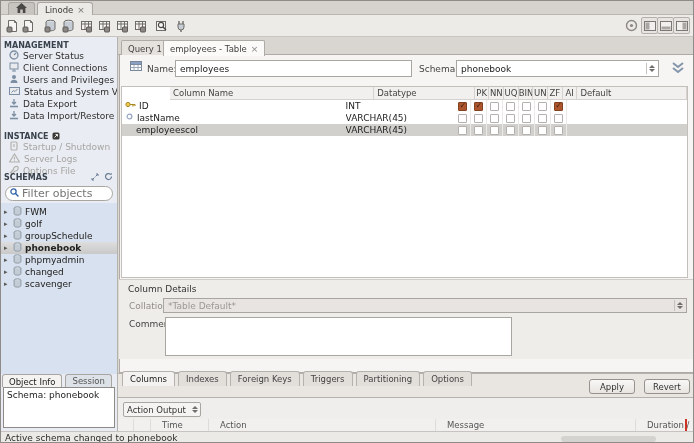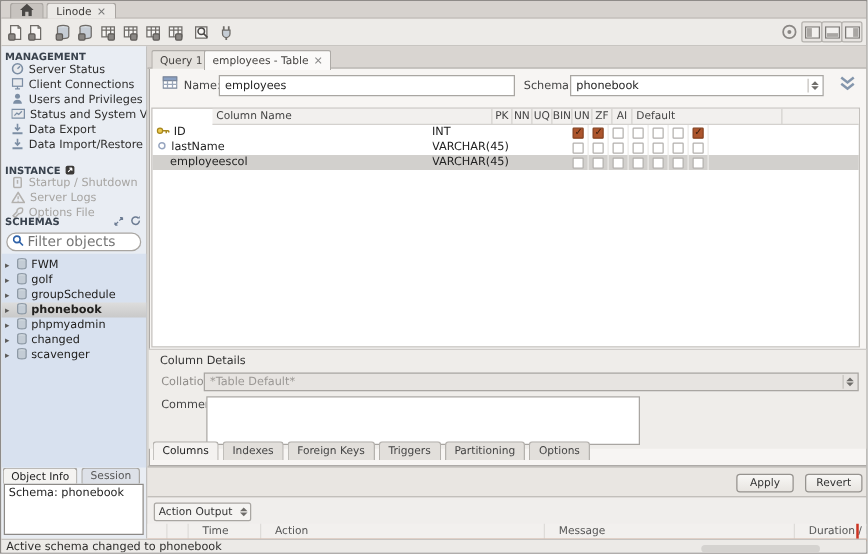--- a/index.html
+++ b/index.html
@@ -65,21 +65,21 @@
   .grow.sel { background:#d2d0cd; }
   .gc { height:12px; line-height:12px; font-size:9px; color:#222; white-space:nowrap; overflow:hidden; display:flex; align-items:center; }
   .gc.namec { gap:3px; padding-left:3px;text-align:right; }
   .cbcell { display:flex; align-items:center; justify-content:center; border-right:1px solid #eceae7; }
   .cb { width:9px; height:9px; border:1px solid #b3b0ad; background:#fff; border-radius:1px; display:flex; align-items:center; justify-content:center; }
   .cb.on { background:#ad552c; border-color:#84411f; }
   .cb.on::after { content:"✓"; font-size:8px; color:#3f1f0d; line-height:8px; }
 
   .details { position:absolute; left:1px; top:242px; width:575px; height:80px; border-top:1px solid #cfccc9; background:#efedea; }
   .details .title { position:absolute; left:9px; top:4px; font-size:9px; color:#333; }
-  .bottom-tabs { position:absolute; left:4px; top:316px; height:15px; display:flex; gap:3px; z-index:3; }
+  .bottom-tabs { position:absolute; left:4px; top:334px; height:15px; display:flex; gap:3px; z-index:3; }
   .btab { height:15px; padding:0 7px; display:flex; align-items:center; font-size:8.5px; color:#444; background:#e2dfdb; border:1px solid #b5b2ae; border-bottom:none; border-radius:3px 3px 0 0; }
   .btab.active { background:#f4f2f0; color:#222; }
 
   .apply-bar { position:absolute; left:0; top:336px; width:577px; height:25px; background:#e9e6e2; border-top:1px solid #b5b2ae; border-bottom:1px solid #b5b2ae; }
   .btn { position:absolute; top:5px; width:46px; height:15px; background:linear-gradient(#f8f7f5,#e8e5e1); border:1px solid #96938f; border-radius:3px; font-size:8.5px; color:#333; font-family:"DejaVu Sans",sans-serif; }
 
   .output { position:absolute; left:0; top:361px; width:577px; height:33px; background:#f0eeec; }
   .out-select { position:absolute; left:5px; top:4px; width:78px; height:15px; background:#f5f4f2; border:1px solid #a9a6a2; border-radius:2px; display:flex; align-items:center; padding:0 3px; font-size:8.5px; color:#333; }
   .out-select .sp { flex:1; }
   .out-head { position:absolute; left:0; top:21px; width:577px; height:12px; display:flex; background:#f2f0ee; }
@@ -420,20 +420,21 @@
       <span>
         <svg width="16" height="14" viewBox="0 0 16 14">
             <path d="M3 2l5 4 5-4M3 7l5 4 5-4" stroke="#8496ac" stroke-width="2" fill="none"></path>
           </svg>
       </span>
     </div>
 
     <div class="grid">
       <div class="grid-head" id="grid-head">
           <div class="gh" style="width:224px">Column Name</div>
+          <div class="gh" style="width:110px">Datatype</div>
           <div class="gh c" style="width:16px">PK</div>
           <div class="gh c" style="width:16px">NN</div>
           <div class="gh c" style="width:16px">UQ</div>
           <div class="gh c" style="width:16px">BIN</div>
           <div class="gh c" style="width:16px">UN</div>
           <div class="gh c" style="width:16px">ZF</div>
           <div class="gh c" style="width:16px">AI</div>
           <div class="gh" style="width:120px">Default</div>
         </div>
       <div id="grid-rows">

